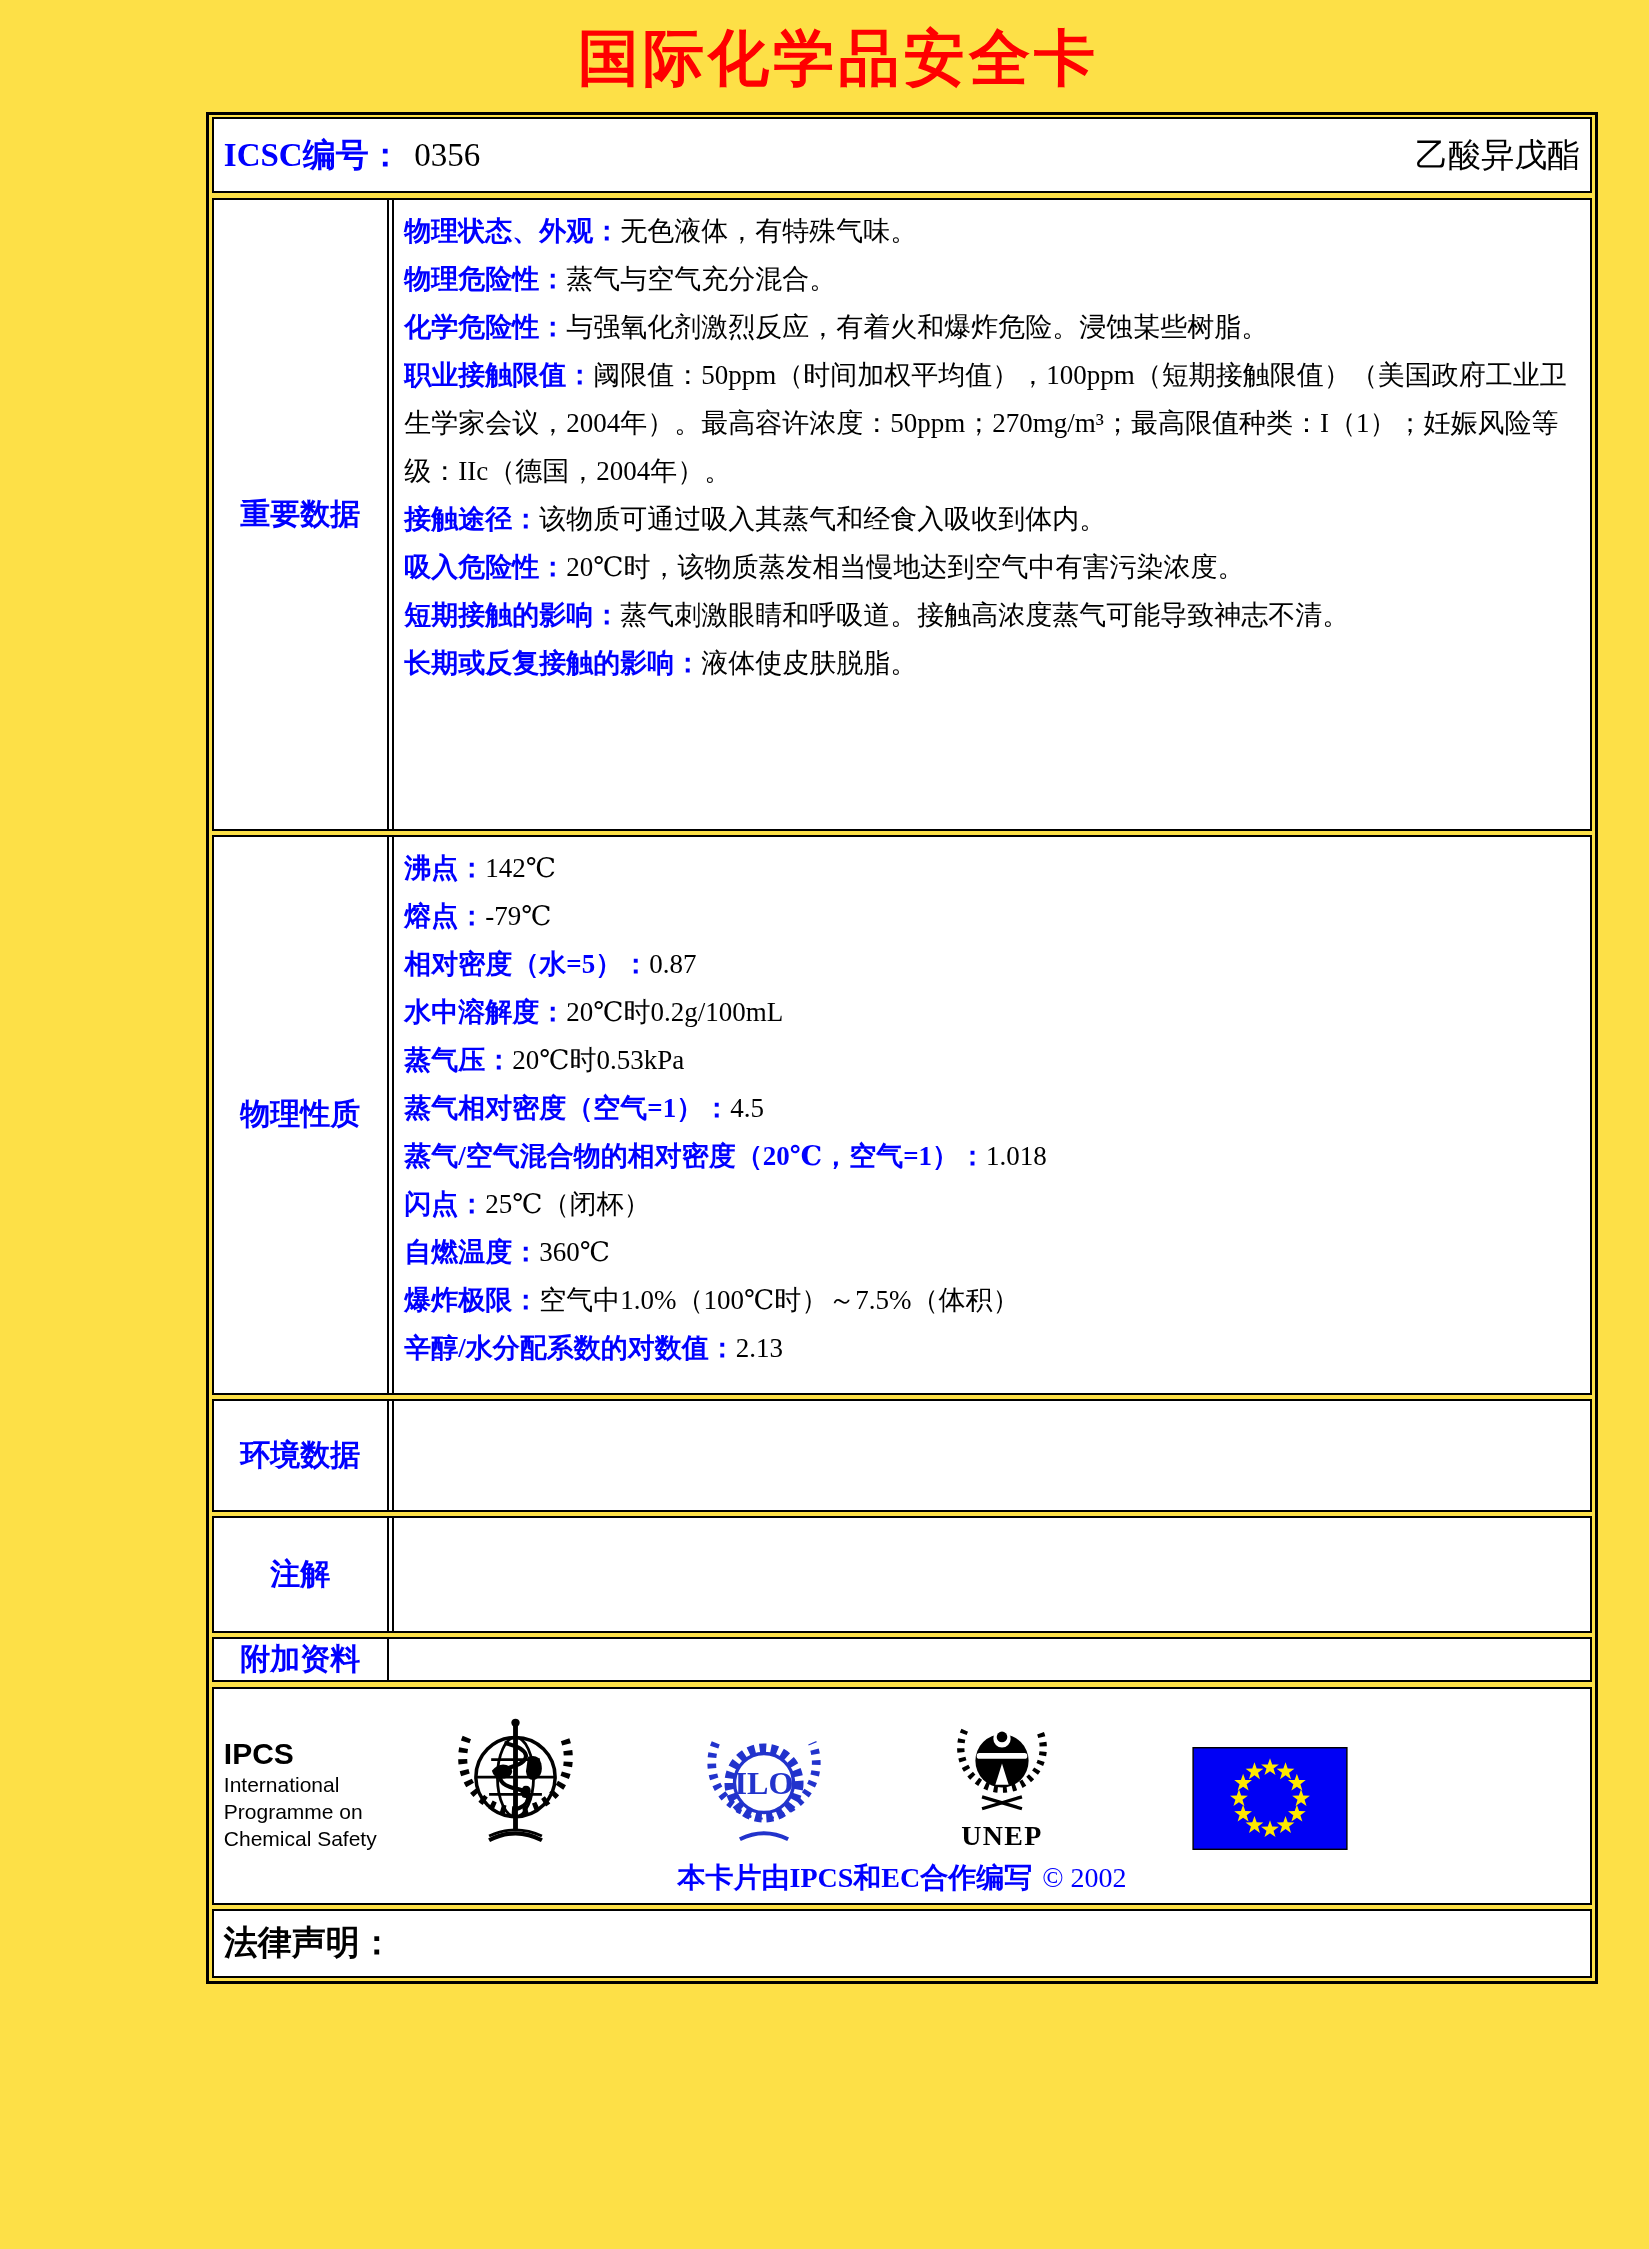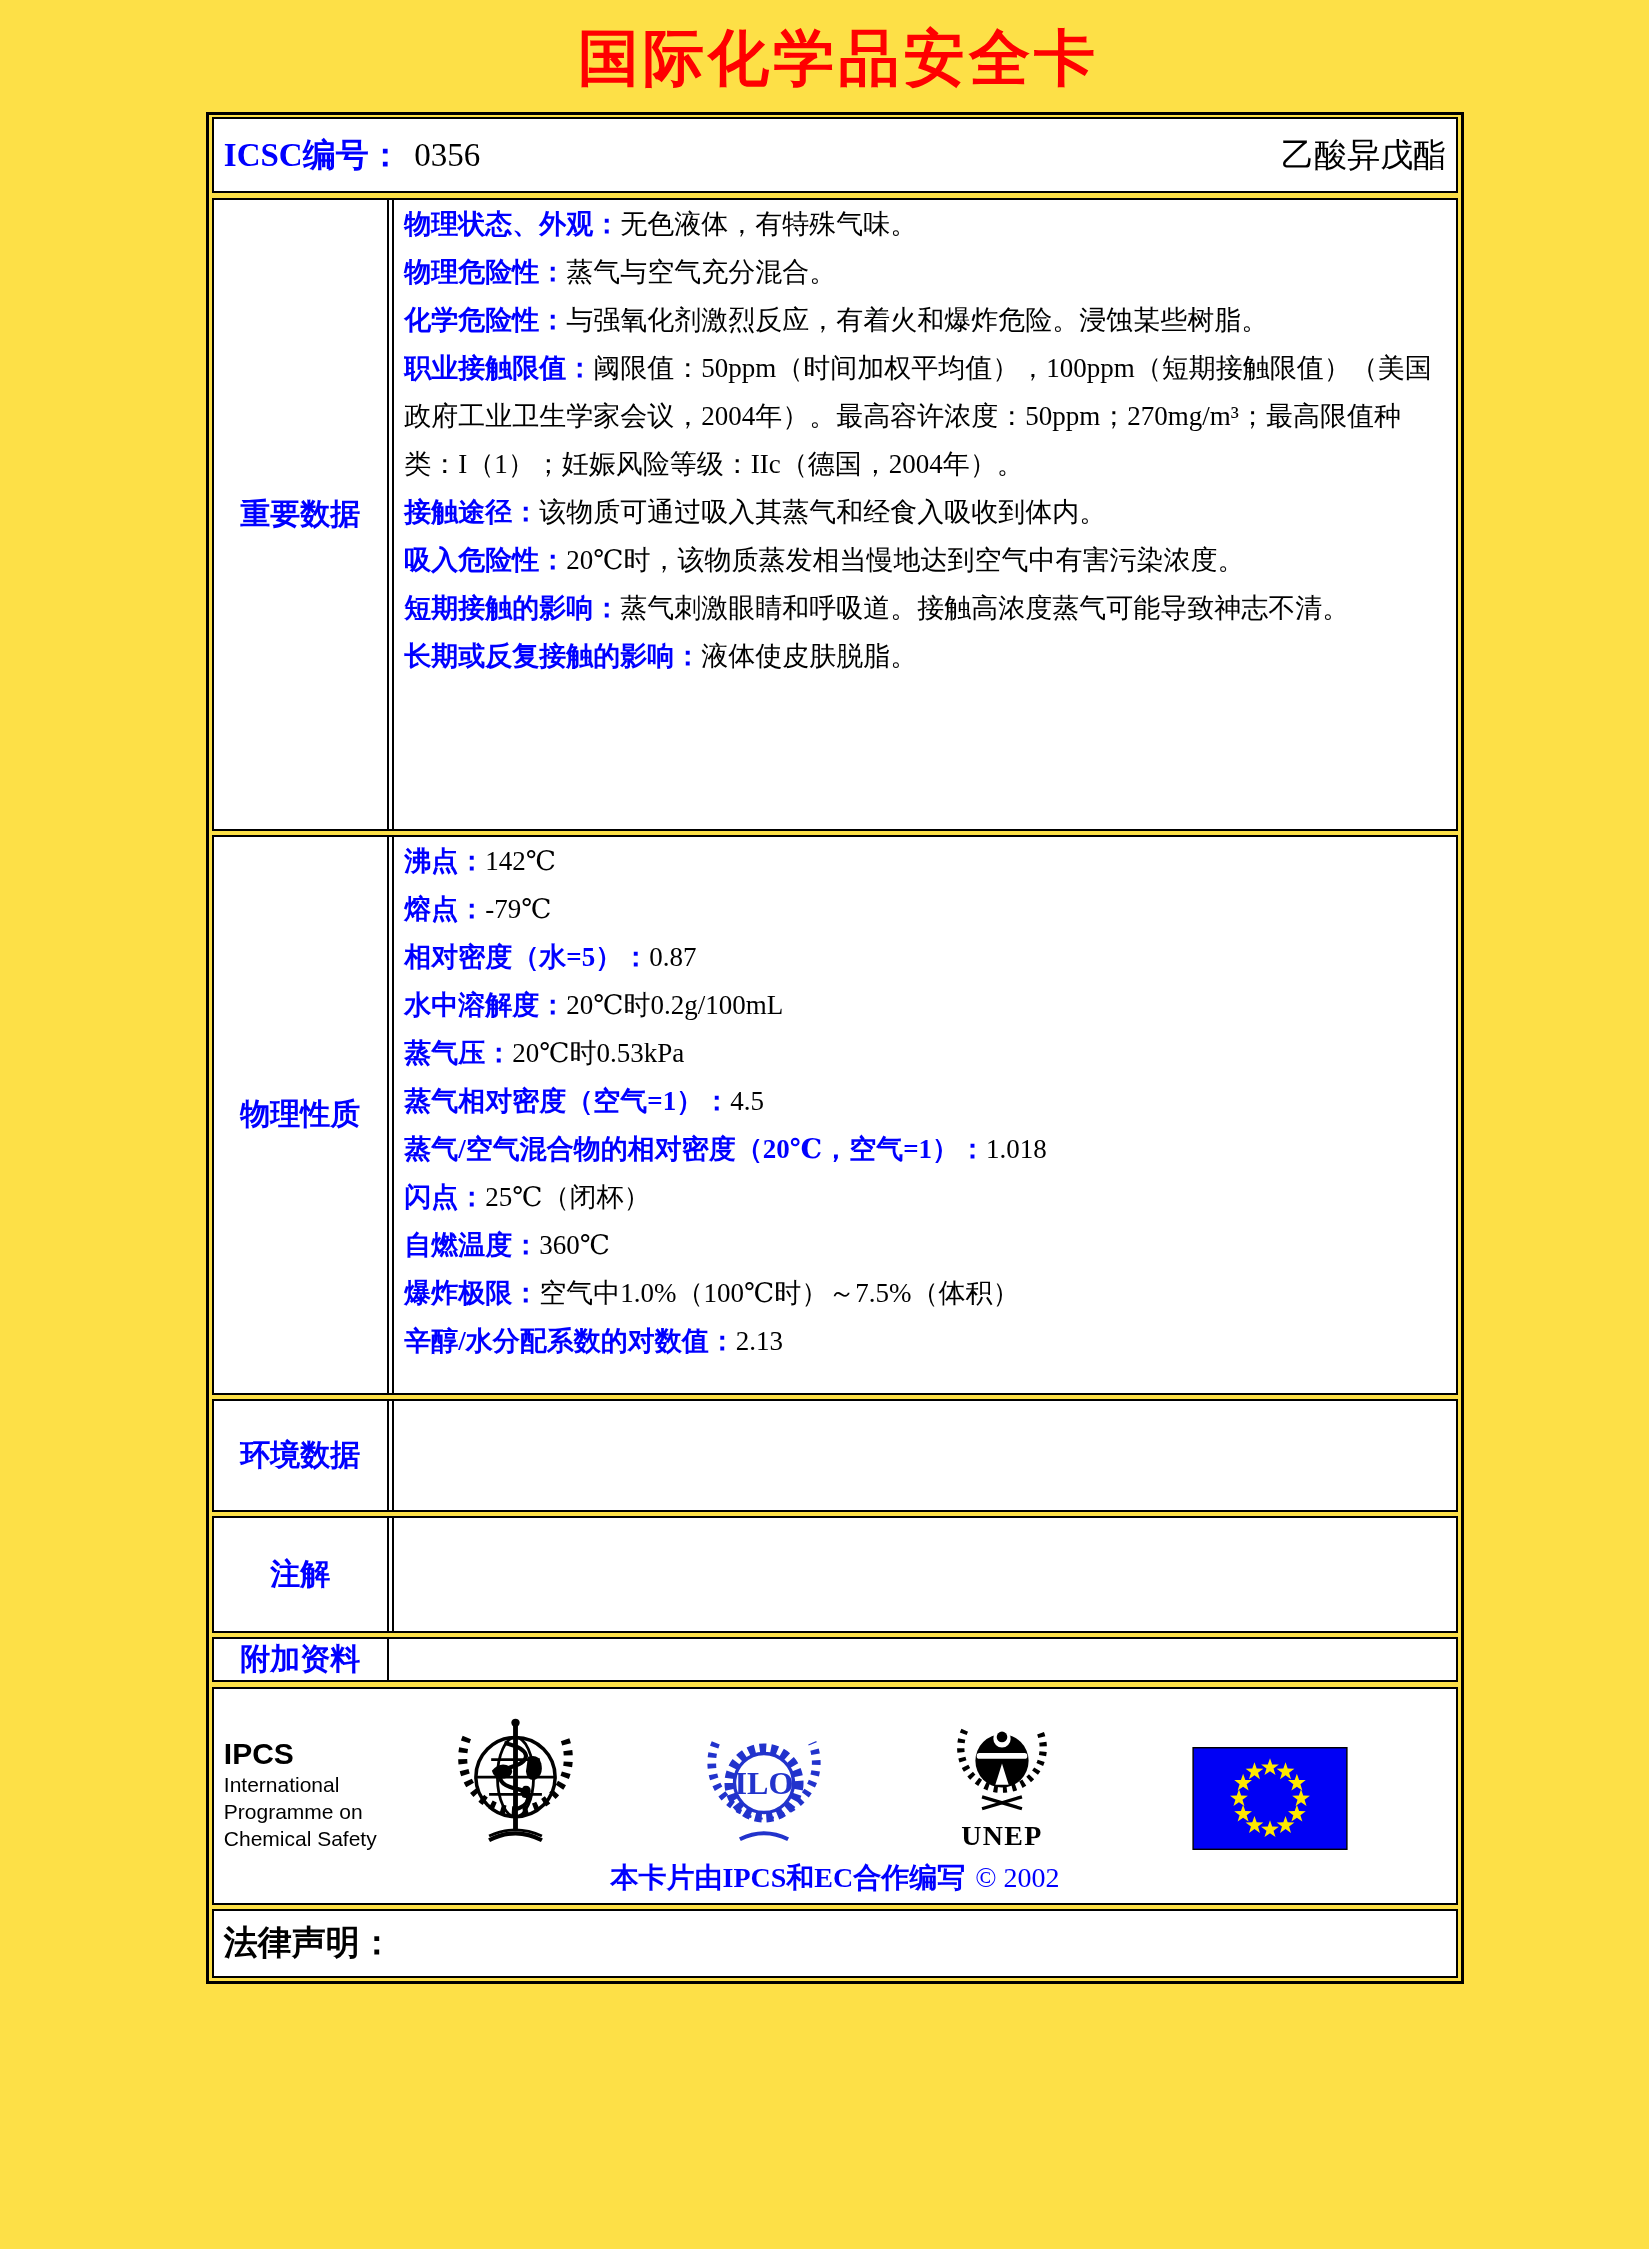--- a/index.html
+++ b/index.html
@@ -6,37 +6,37 @@
   .page{
     width:1650px;height:2250px;background:#fde047;position:relative;
     font-family:"Liberation Serif","DejaVu Serif",serif;color:#000;
   }
   .title{
     width:1265px;margin-left:206px;padding-top:18.4px;
     text-align:center;font-size:61px;font-weight:bold;color:#ff0000;
     letter-spacing:4.2px;font-family:"Liberation Serif","DejaVu Serif",serif;
   }
   .card{
-    width:1258px;margin-left:206px;margin-top:11.3px;
+    width:1392px;margin-left:206px;margin-top:11.3px;
     border:3.5px solid #000;padding:2.8px;box-sizing:border-box;
   }
   .row{
     border:2.1px solid #000;margin-bottom:4.2px;display:flex;box-sizing:border-box;
     background:#fff;
   }
   .row:last-child{margin-bottom:0;}
   .label-cell{
     width:175px;flex:0 0 175px;border-right:2.1px solid #000;
     display:flex;align-items:center;justify-content:center;
     color:#0000ff;font-weight:bold;font-size:30px;box-sizing:border-box;
     text-align:center;
   }
   .content-cell{
     flex:1;border-left:2.1px solid #000;margin-left:3.5px;
-    padding:0 10px;font-size:27px;line-height:48px;box-sizing:border-box;
+    padding:7px 10px;font-size:27px;line-height:48px;box-sizing:border-box;
   }
   .row-icsc{min-height:76px;align-items:center;justify-content:space-between;
     padding:0 10px;font-size:33px;}
   .row-important .content-cell{min-height:629px;}
   .row-physical .content-cell{min-height:556px;}
   .row-env{min-height:113px;}
   .row-notes{min-height:117px;}
   .row-addl{min-height:45px;}
   .row-addl .content-cell{padding:4.2px 10px;line-height:35px;}
   .row-logos{min-height:195px;display:block;padding:8.5px 0 5.7px 0;}

